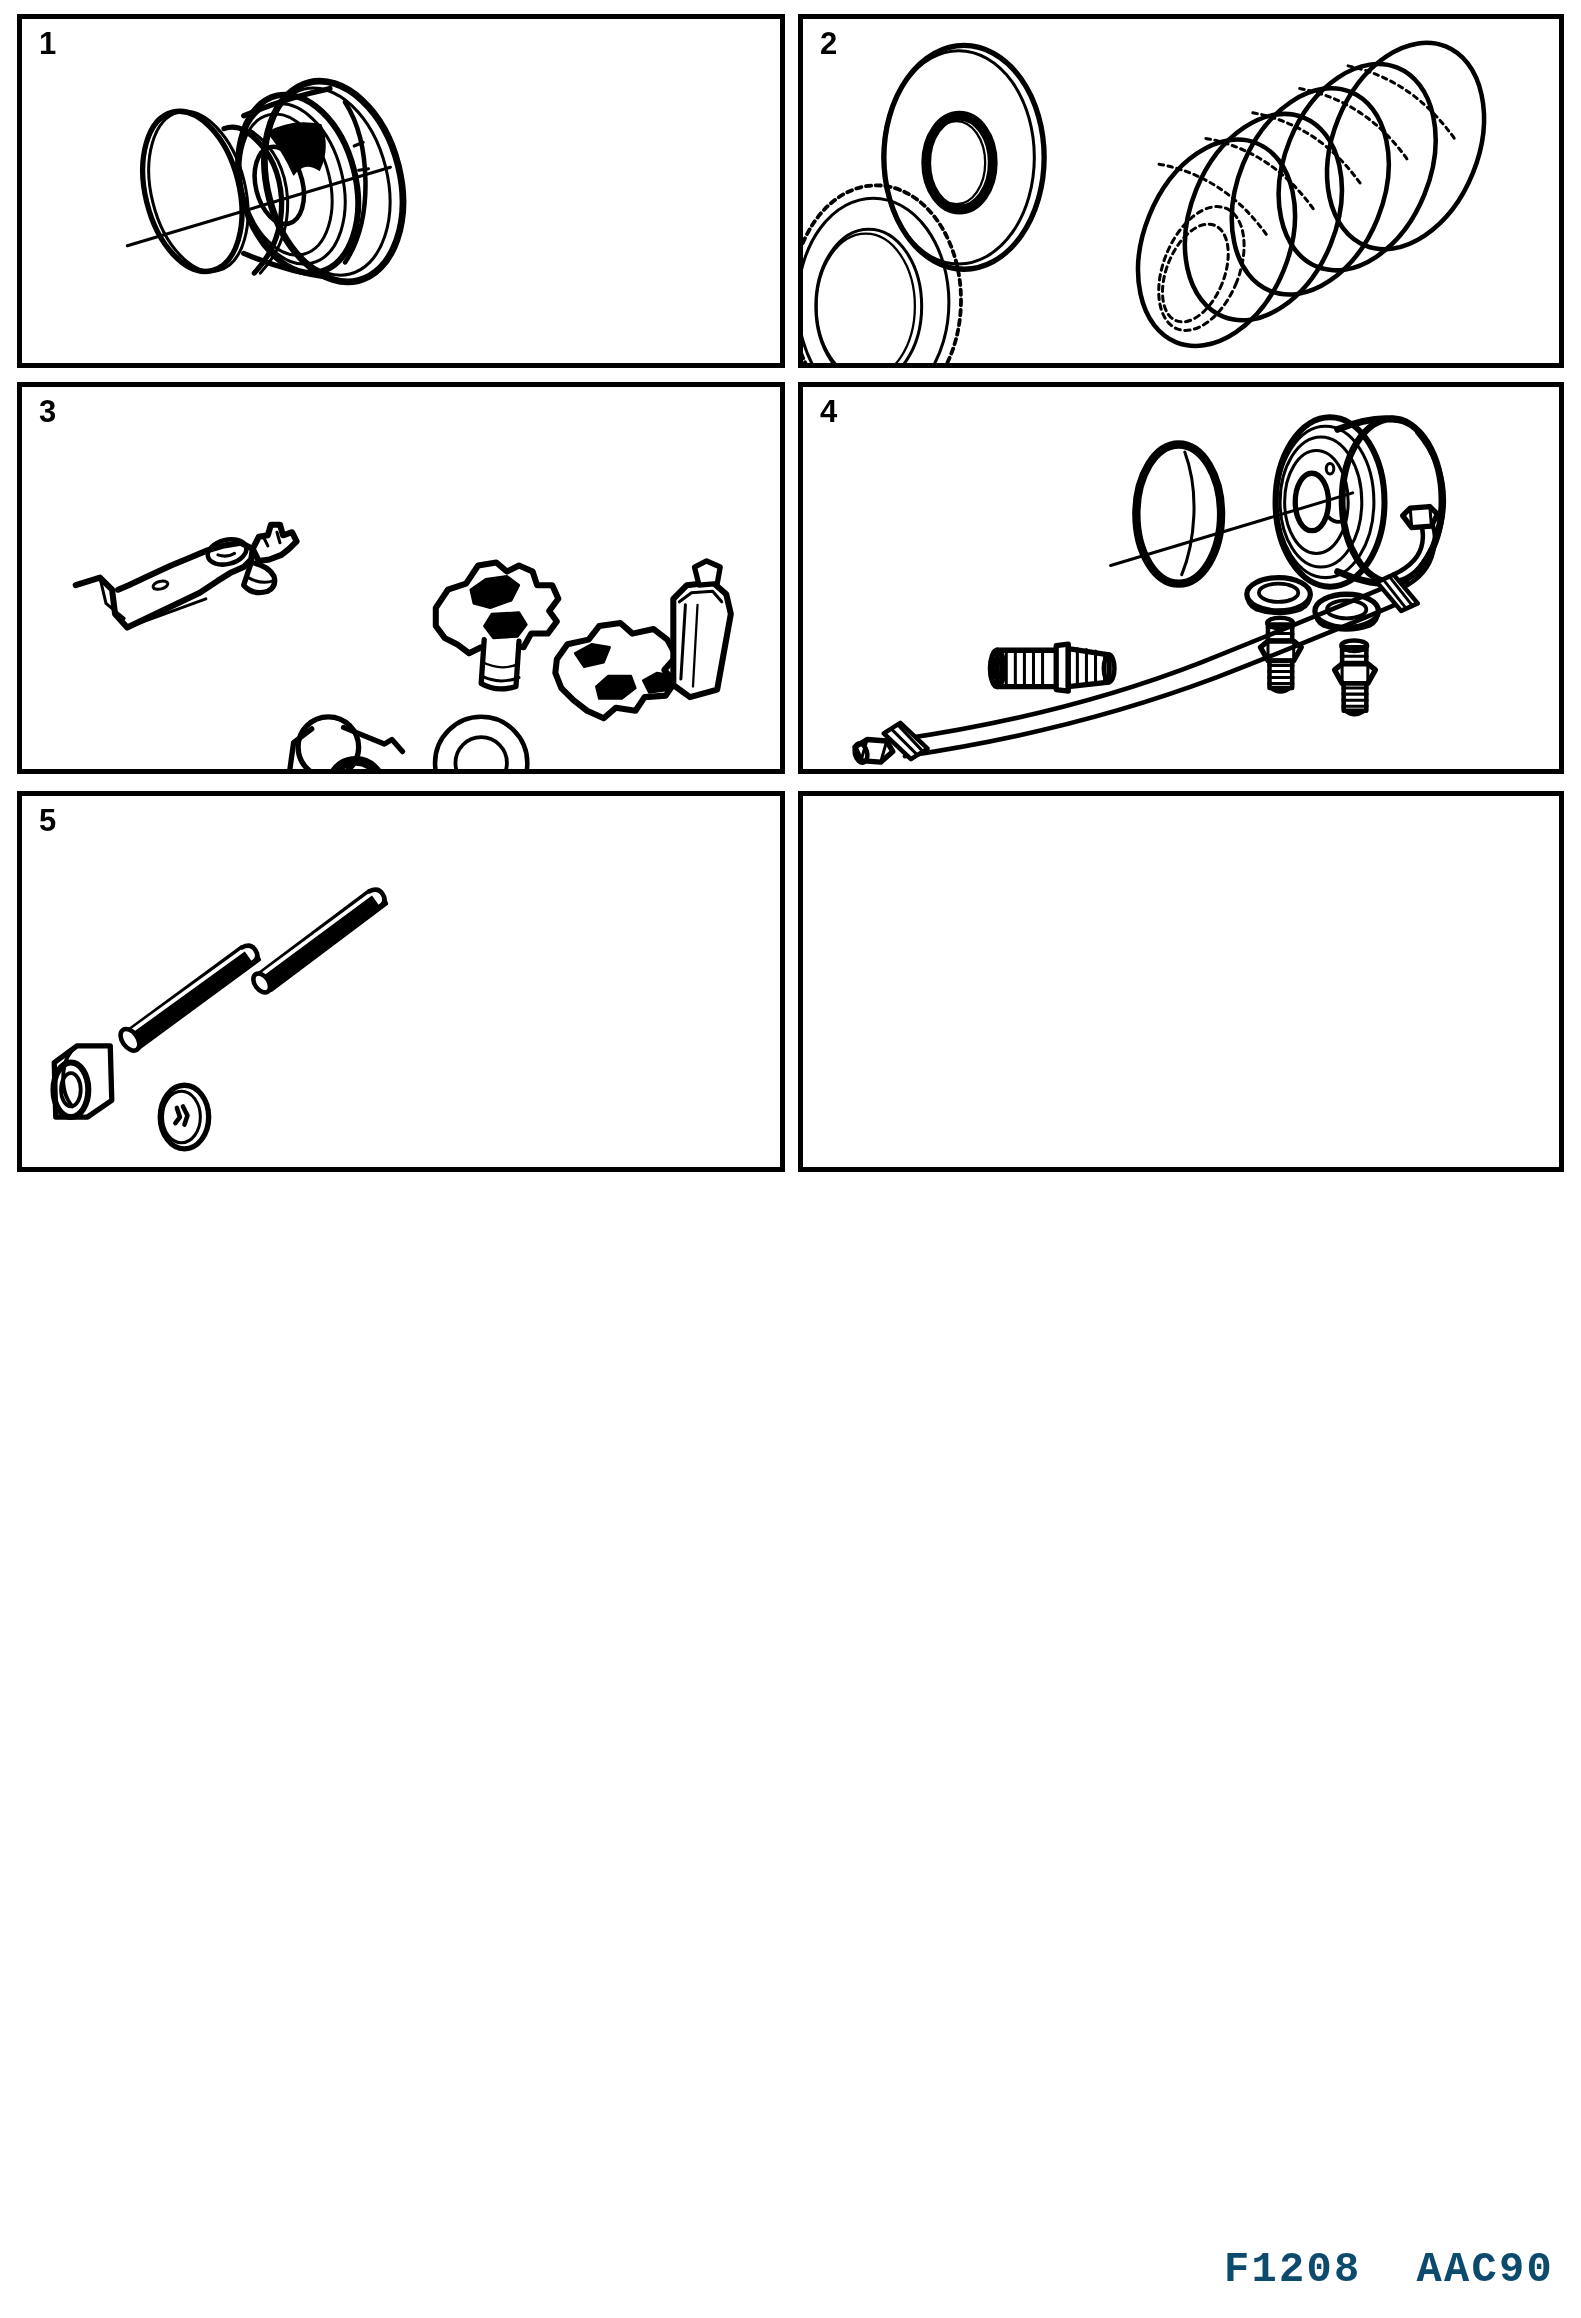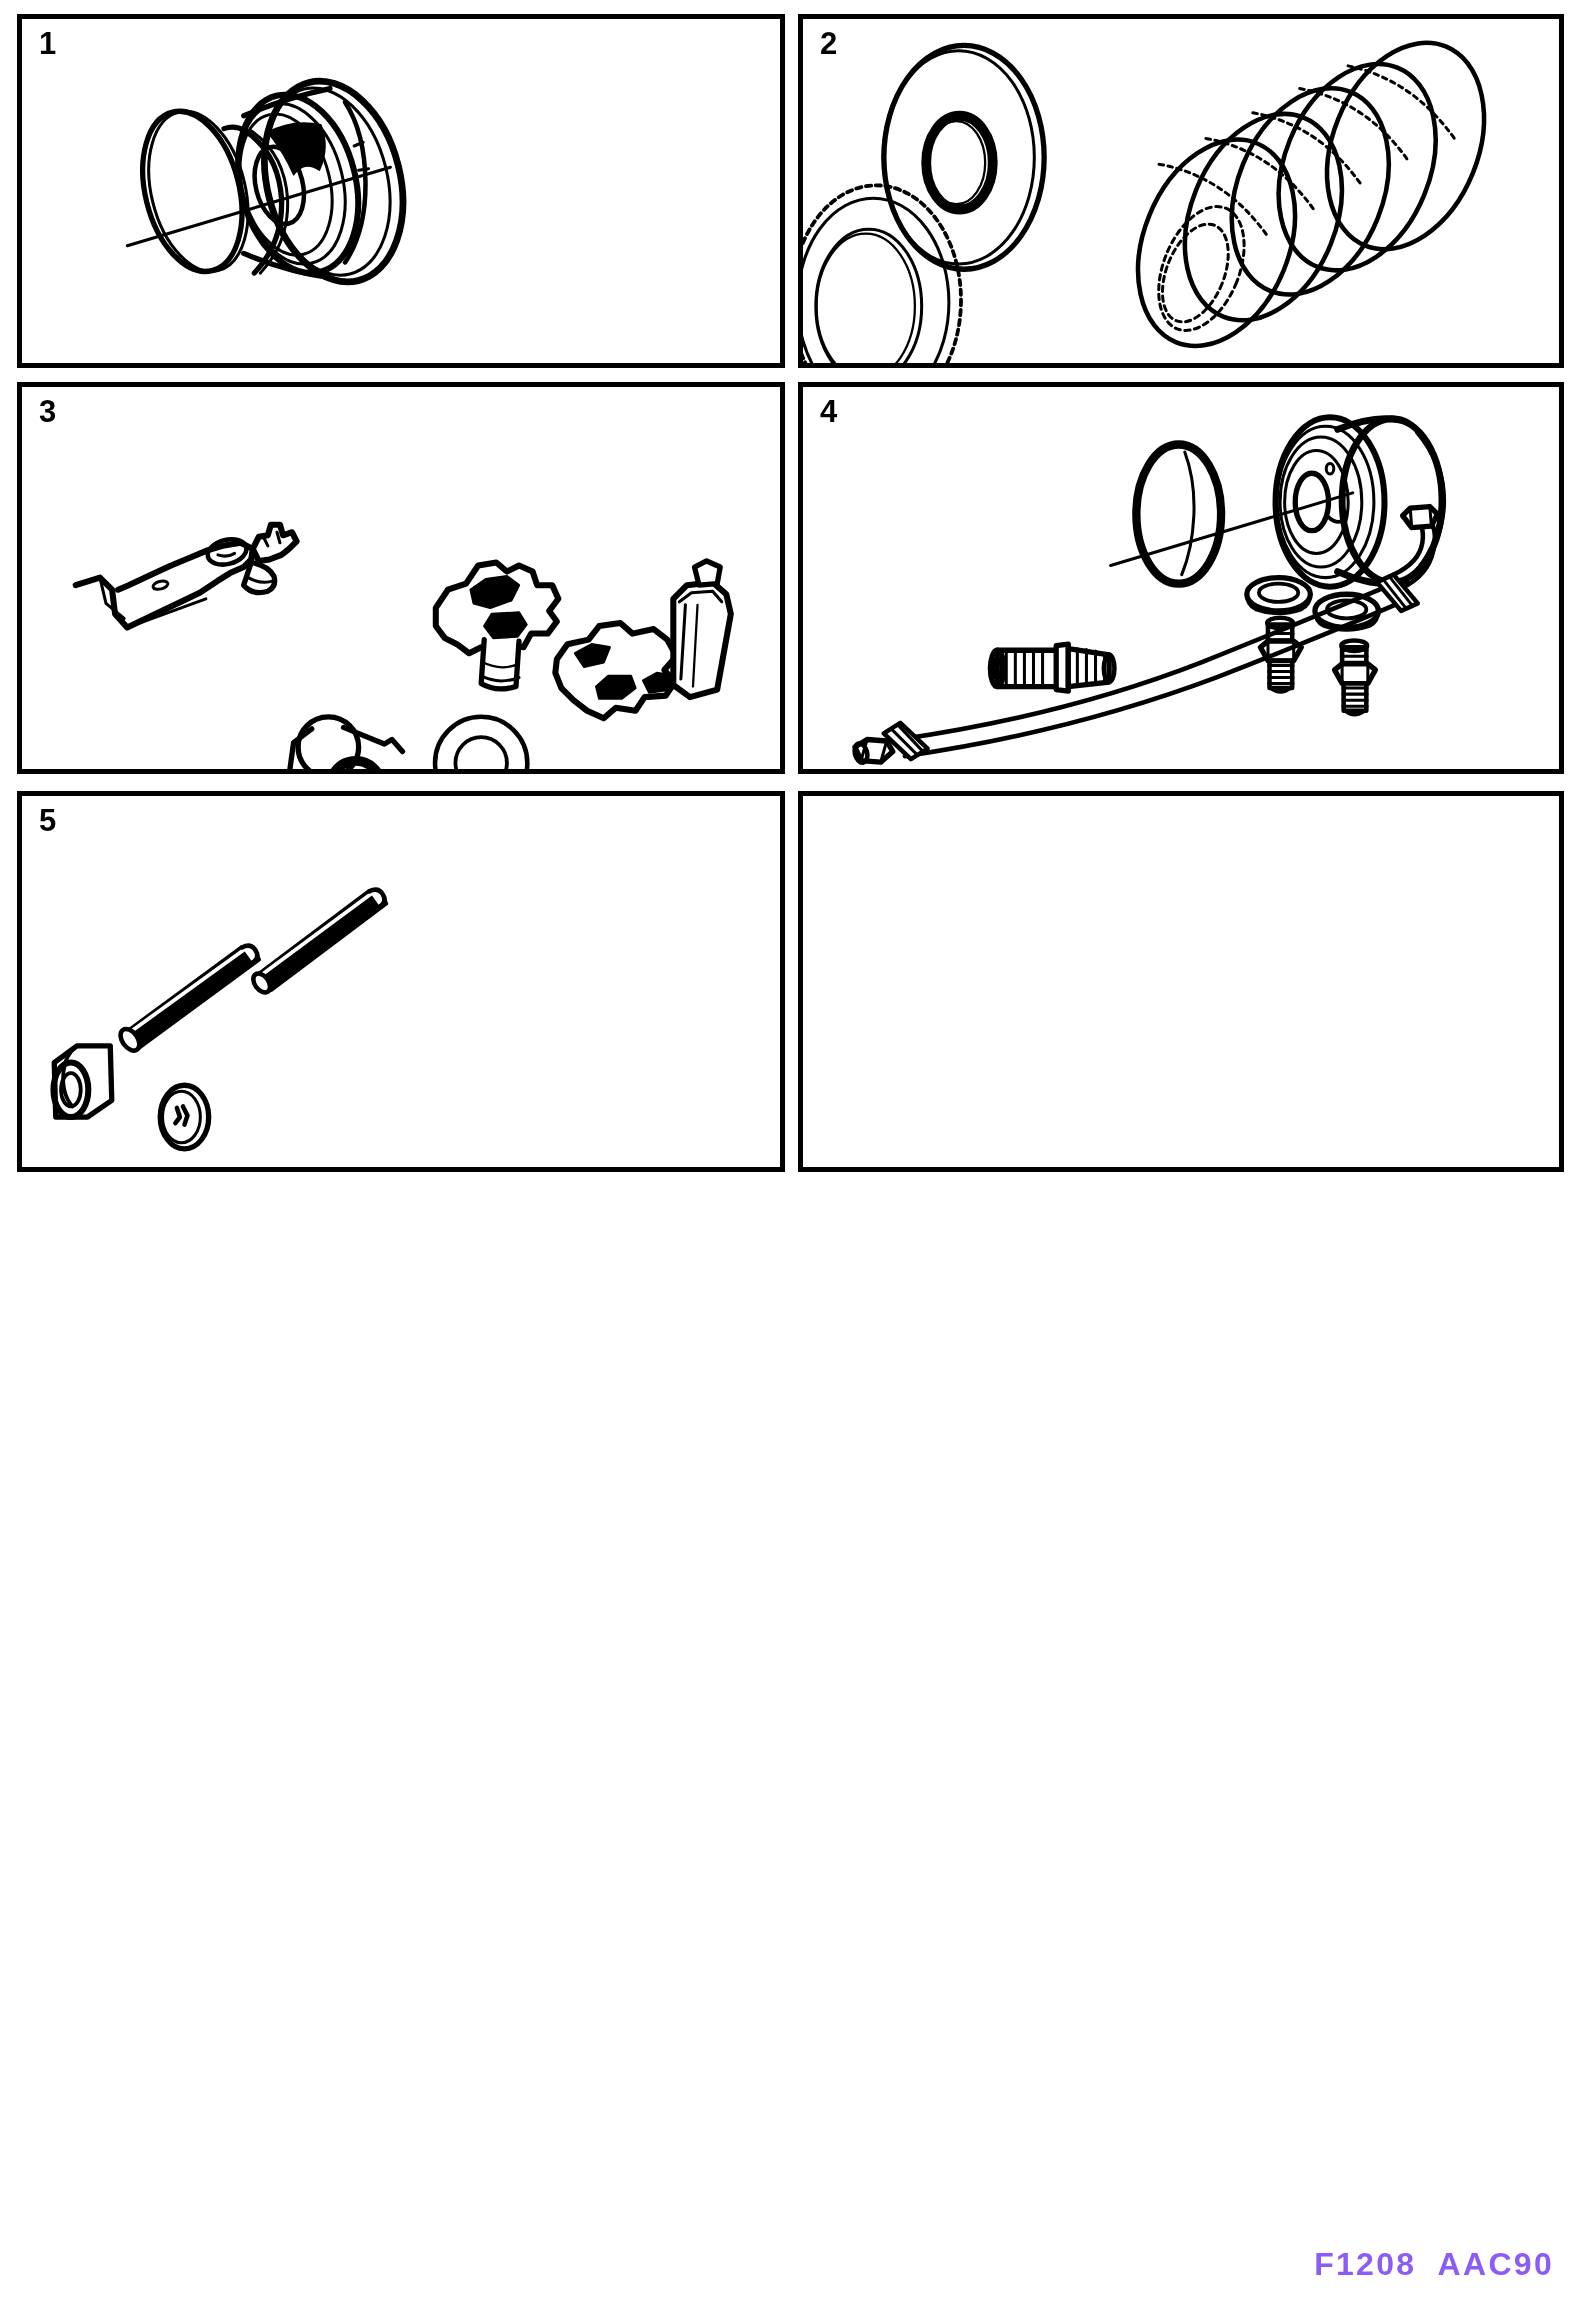--- a/index.html
+++ b/index.html
@@ -63,25 +63,25 @@
     width: 100%;
     height: 100%;
     overflow: hidden;
   }
   .art svg { display: block; width: 100%; height: 100%; }
 
   .footer-code {
     position: absolute;
     right: 27px;
     top: 2246px;
-    font-family: Liberation Sans, sans-serif;
-    font-size: 32px;
+    font-family: Liberation Mono, monospace;
+    font-size: 42px;
     font-weight: bold;
     letter-spacing: 2.3px;
-    color: #8b5cf6;
+    color: #0c4a6e;
     white-space: pre;
   }
 </style>
 </head>
 <body>
 
 <div id="sheet">
 
   <div class="panel-grid">
 

